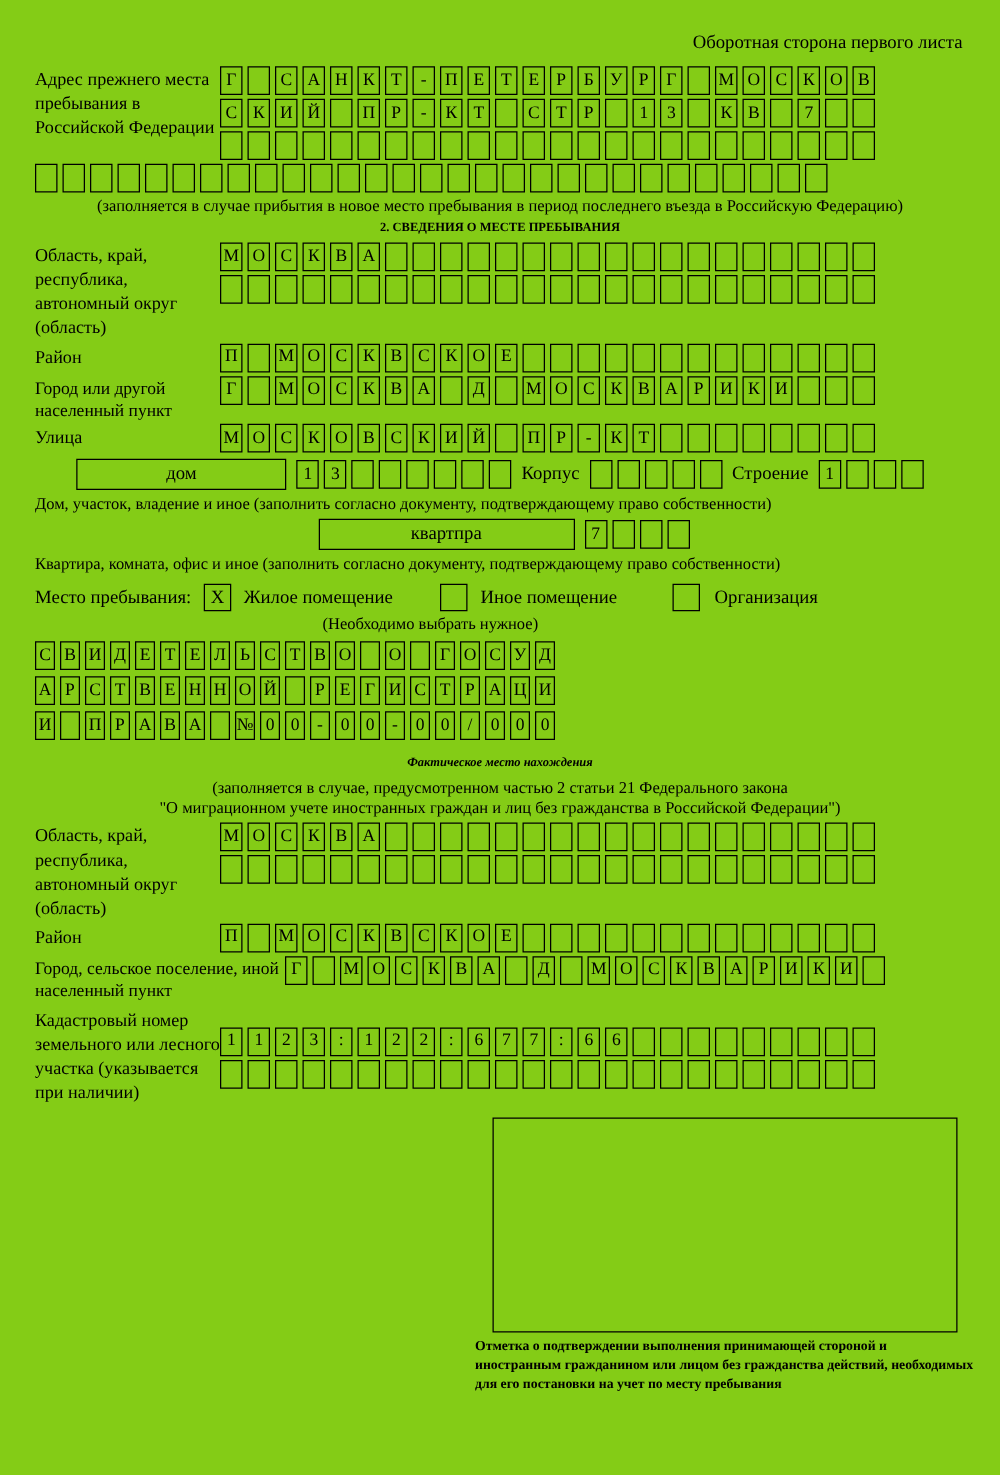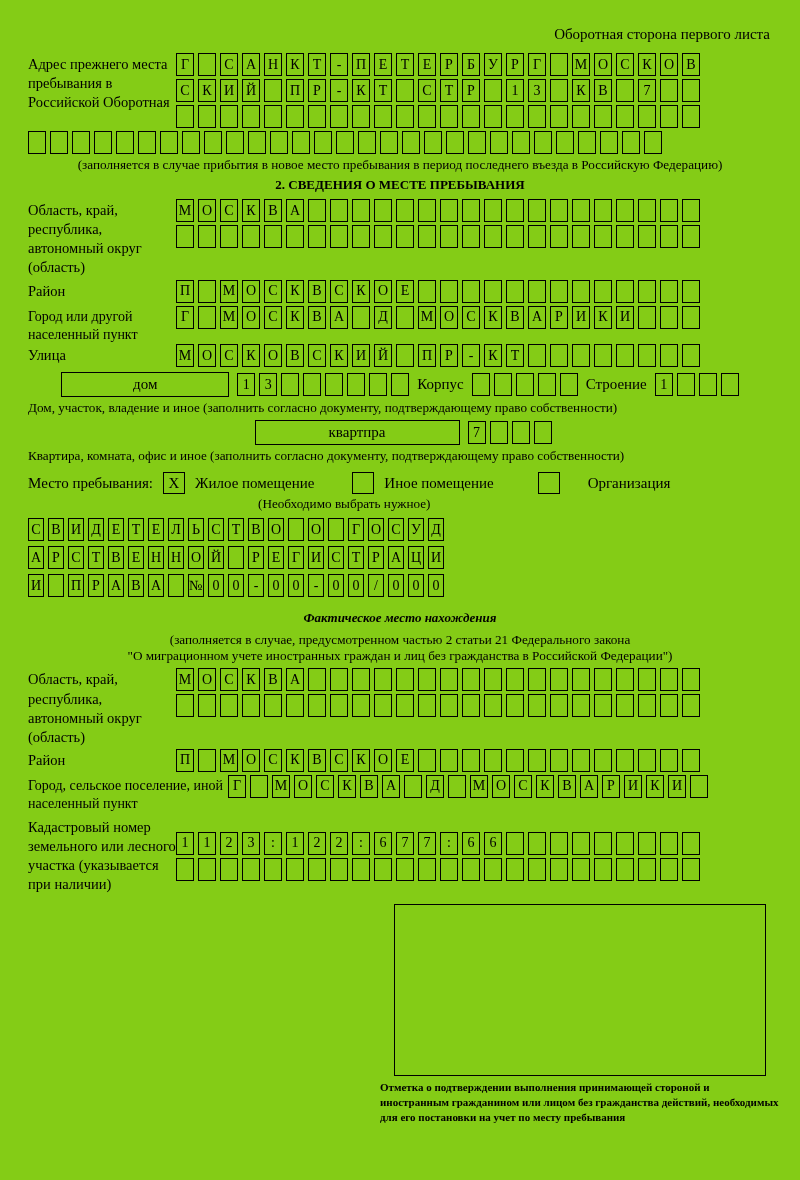--- a/index.html
+++ b/index.html
@@ -20,21 +20,21 @@
   .cell {
     width:18px; height:23px; flex:none; border:1.6px solid #000;
     font-size:14px; display:flex; align-items:center; justify-content:center;
     font-family:"Liberation Serif", serif;
   }
   .cells-sm .cell { width:16px; }
   .cells-sm { gap:4px; }
 
   .caption { font-size:13.2px; }
   .caption-center { text-align:center; }
-  .sec-title { text-align:center; font-weight:bold; font-size:13px; margin:4px 0 6px 0; }
+  .sec-title { text-align:center; font-weight:bold; font-size:10px; margin:4px 0 6px 0; }
 
   .inline-row { display:flex; align-items:center; margin-bottom:3px;justify-content:center; }
   .named-box {
     border:1.6px solid #000; height:25px; display:flex; align-items:center;
     justify-content:center; font-size:15px; flex:none;
   }
   .small-label { font-size:15px; margin:0 8px; }
 
   .chk-row { display:flex; align-items:center; font-size:15px; margin-top:8px; }
   .checkbox {
@@ -56,21 +56,21 @@
   .indent-lbl { width:200px; }
 </style>
 </head>
 <body>
 
 <div class="page">
 
   <div class="header-note">Оборотная сторона первого листа</div>
 
   <div class="block">
-    <div class="lbl">Адрес прежнего места пребывания в Российской Оборотная</div>
+    <div class="lbl">Адрес прежнего места пребывания в Российской Федерации</div>
     <div class="rows">
       <div class="cellrow">
           <span class="cell">Г</span>
           <span class="cell"></span>
           <span class="cell">С</span>
           <span class="cell">А</span>
           <span class="cell">Н</span>
           <span class="cell">К</span>
           <span class="cell">Т</span>
           <span class="cell">-</span>
@@ -375,21 +375,21 @@
   </div>
   <div class="caption">Квартира, комната, офис и иное (заполнить согласно документу, подтверждающему право собственности)</div>
 
   <div class="chk-row">
     <span>Место пребывания:</span>
     <span class="checkbox">X</span>
     <span>Жилое помещение</span>
     <span class="checkbox" style="margin-left:38px;"></span>
     <span>Иное помещение</span>
     <span class="checkbox" style="margin-left:44px;"></span>
-    <span style="margin-left:18px;">Организация</span>
+    <span style="margin-left:2px;">Организация</span>
   </div>
   <div class="caption" style="margin:2px 0 6px 230px;">(Необходимо выбрать нужное)</div>
 
   <div class="block mt2">
     <div class="rows">
       <div class="cellrow cells-sm" style="margin-bottom:5px;">
           <span class="cell">С</span>
           <span class="cell">В</span>
           <span class="cell">И</span>
           <span class="cell">Д</span>

